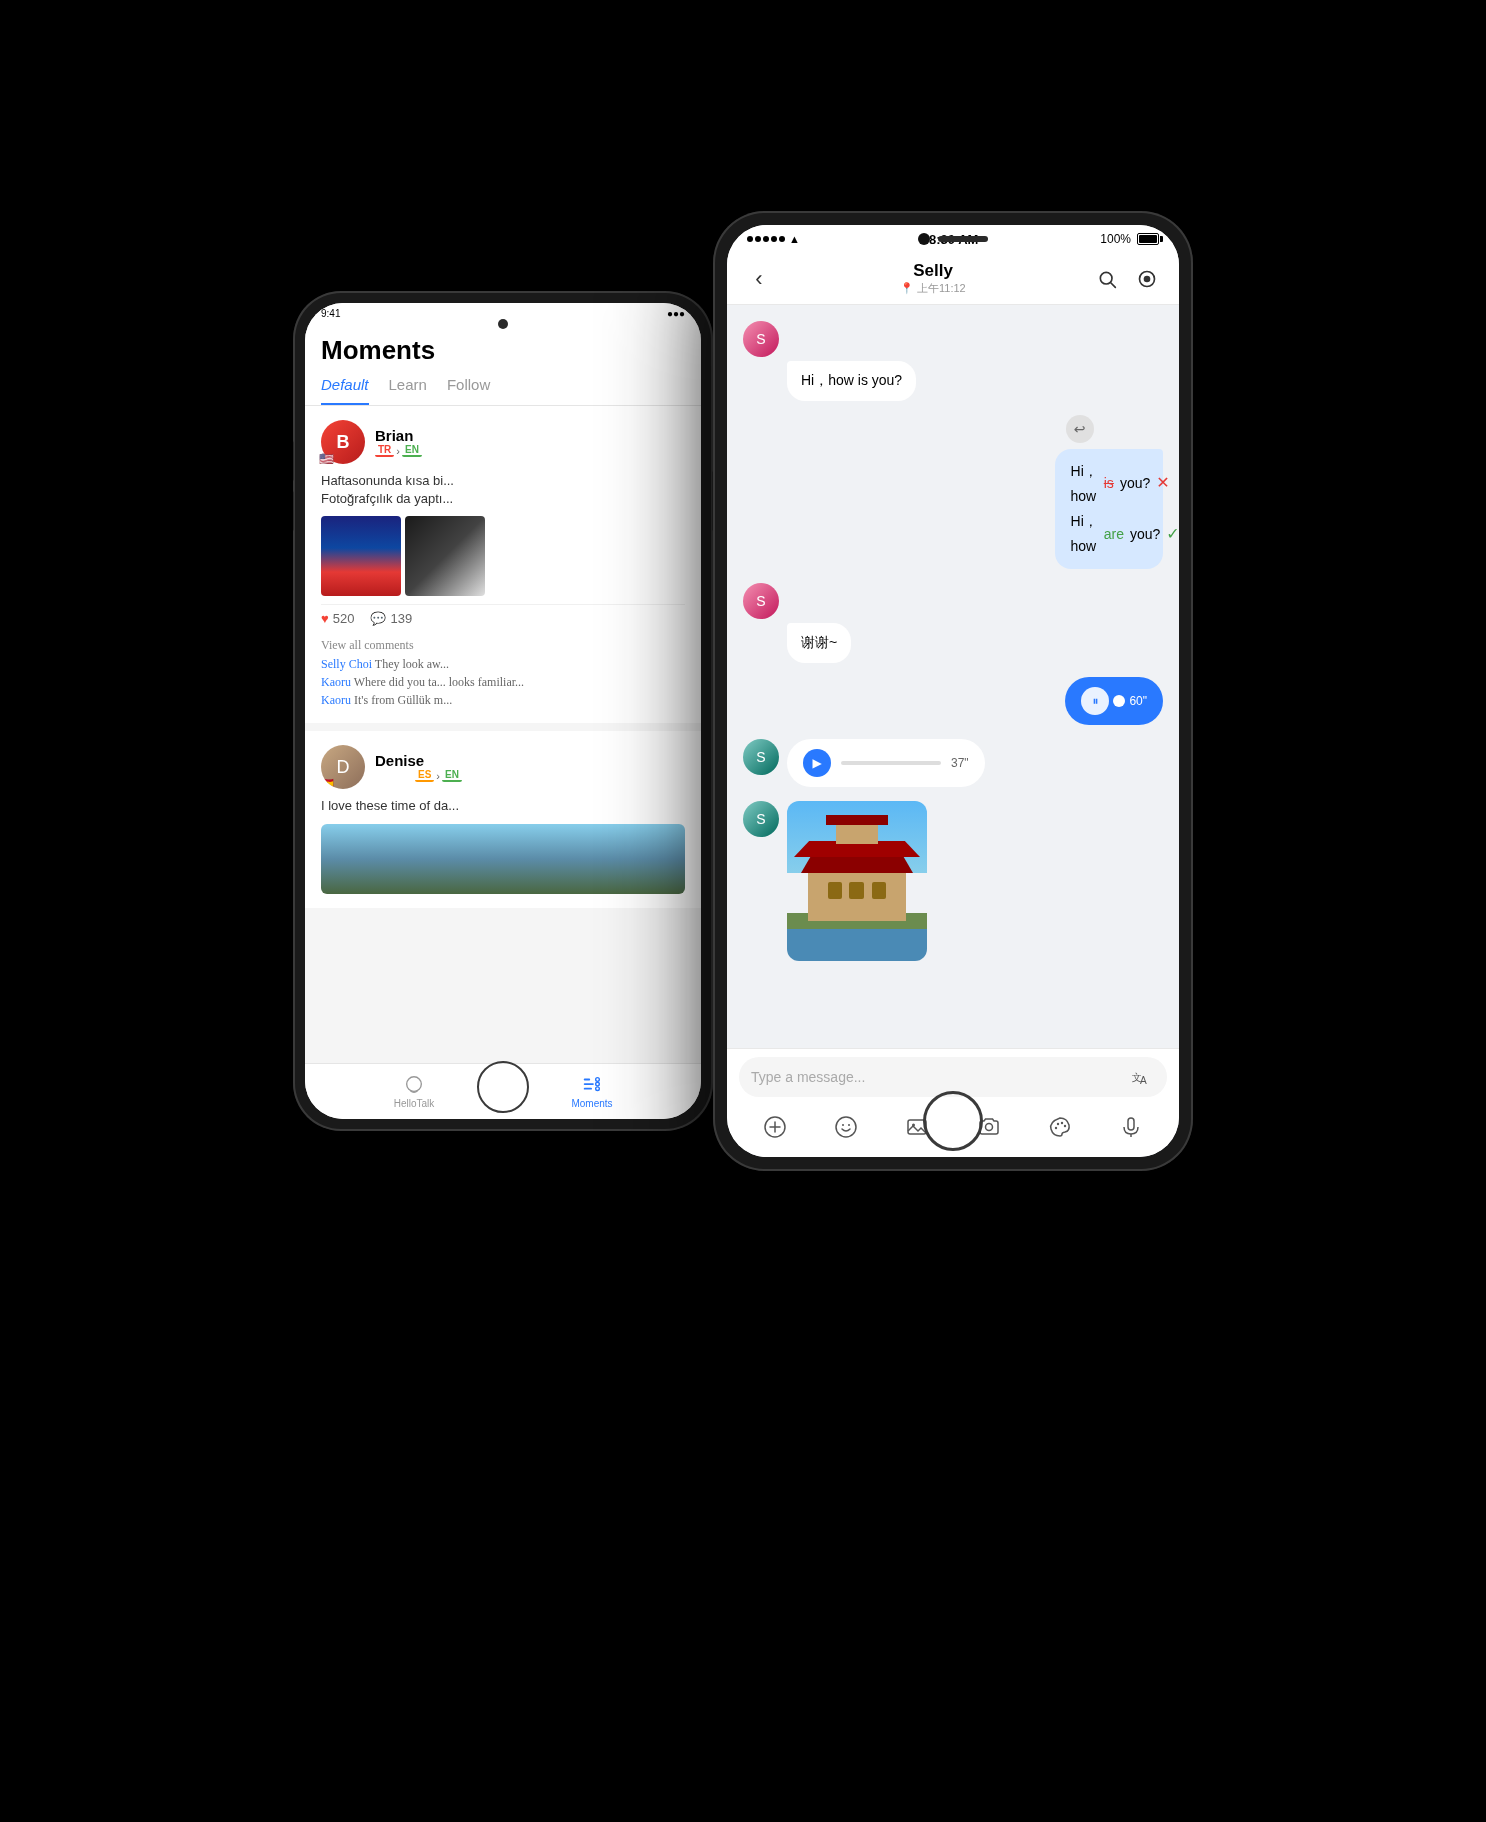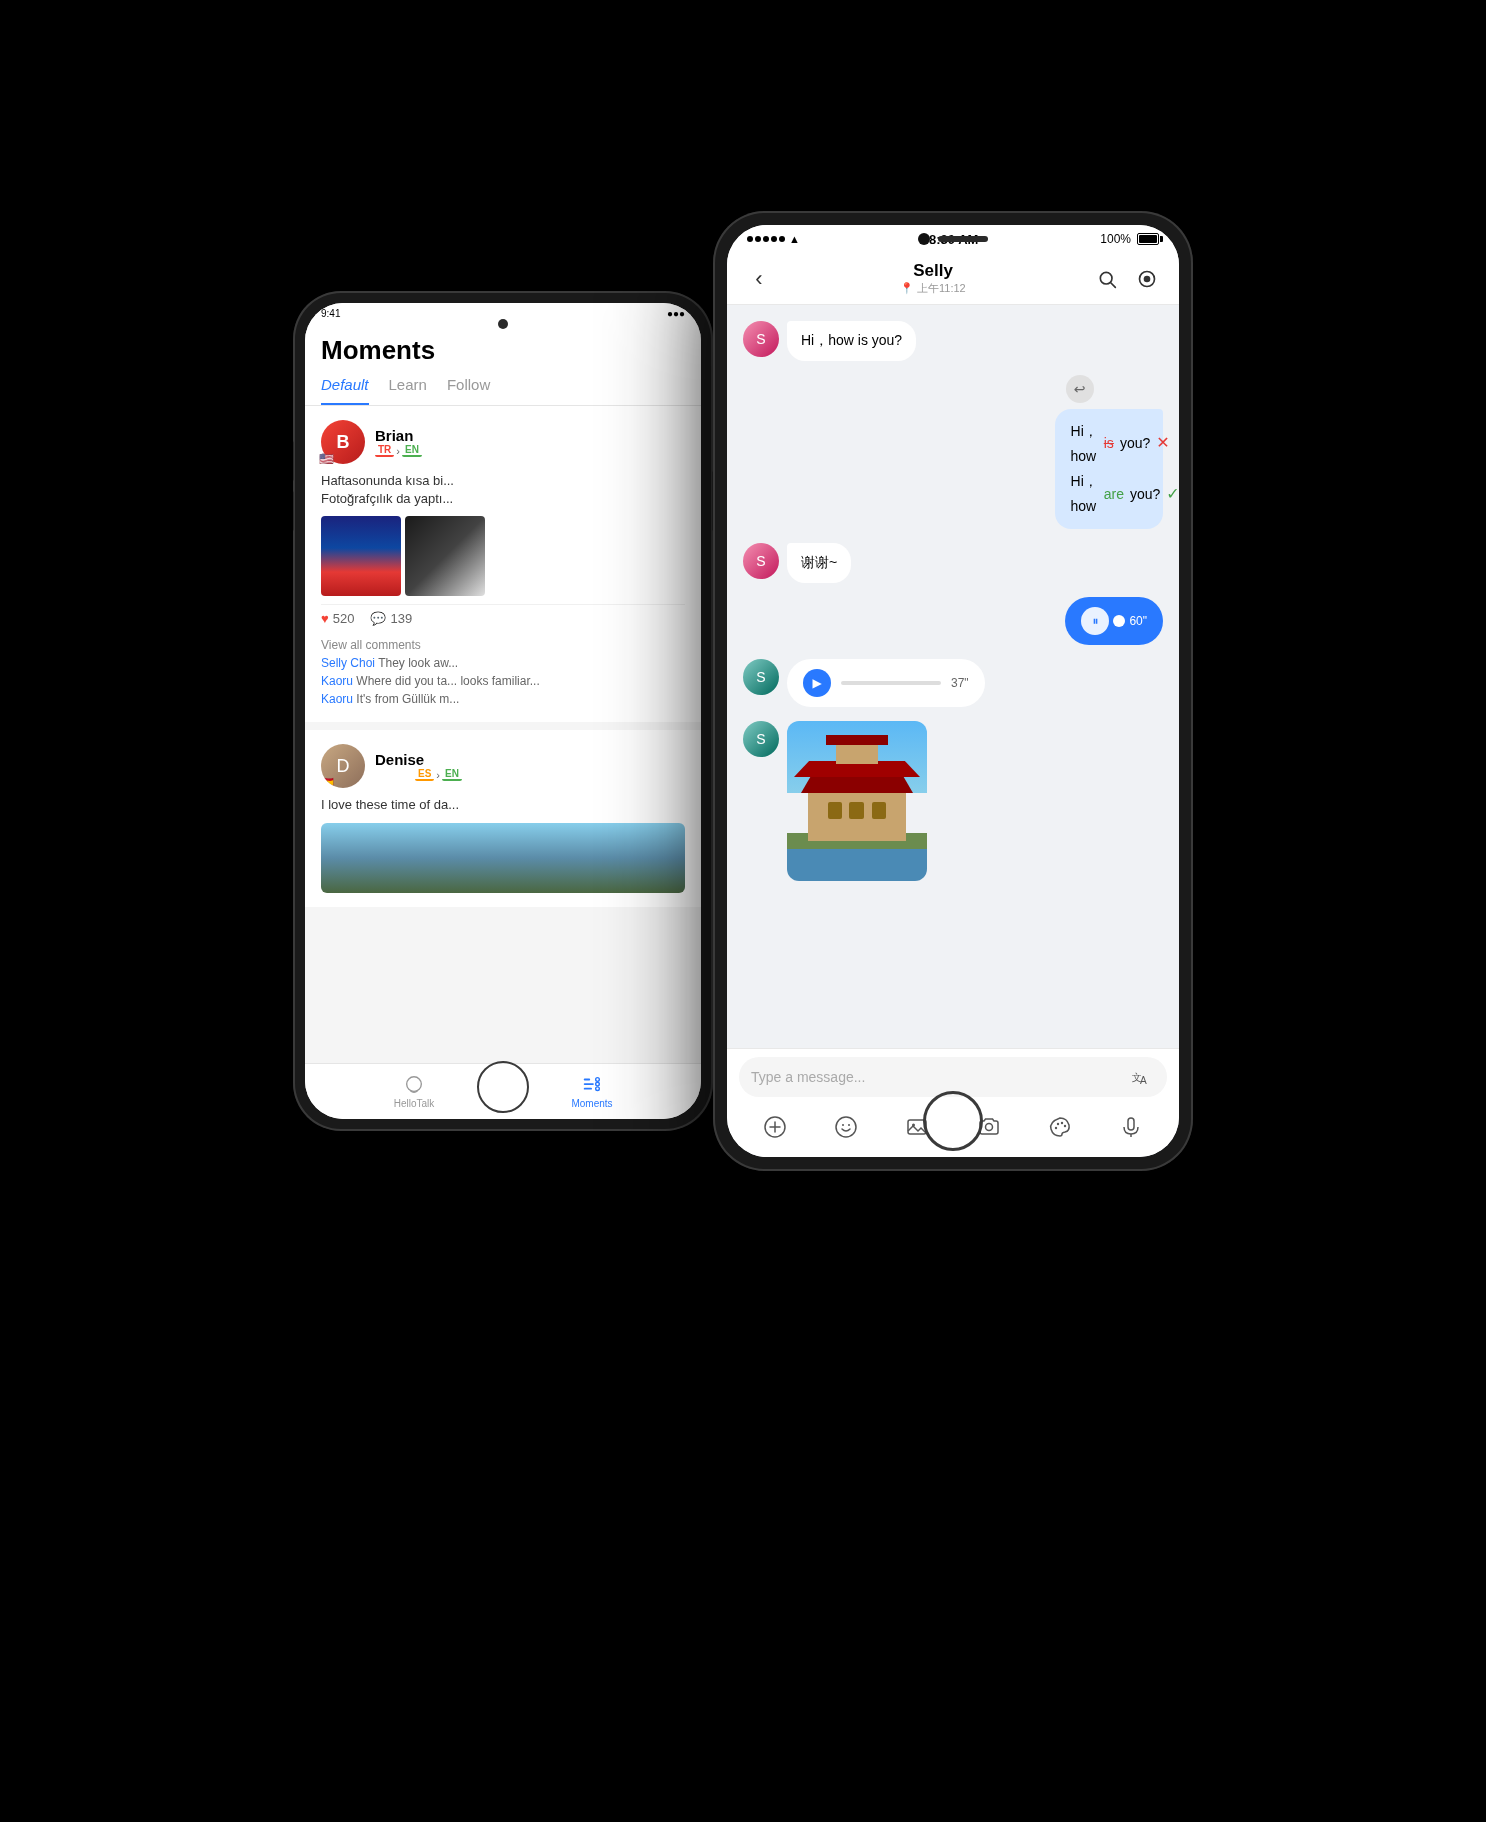--- a/index.html
+++ b/index.html
@@ -220,20 +220,21 @@
       gap: 4px;
       font-size: 13px;
       color: #666;
     }
 
     .heart-icon { color: #f44336; }
     .comment-icon { color: #999; }
 
     .post-comments {
       padding-top: 6px;
+      font-family: Liberation Serif, serif;
     }
 
     .comment-line {
       font-size: 12px;
       color: #666;
       line-height: 1.5;
     }
 
     .comment-author {
       color: #2979ff;
@@ -471,20 +472,21 @@
       padding: 10px 14px;
       border-radius: 18px;
       font-size: 14px;
       line-height: 1.4;
     }
 
     .bubble-received {
       background: #fff;
       color: #000;
       border-top-left-radius: 4px;
+      margin-top: 40px;
     }
 
     .correction-bubble {
       background: #d6e8ff;
       border-radius: 16px;
       border-top-right-radius: 4px;
       padding: 10px 16px;
       max-width: 65%;
     }
 

